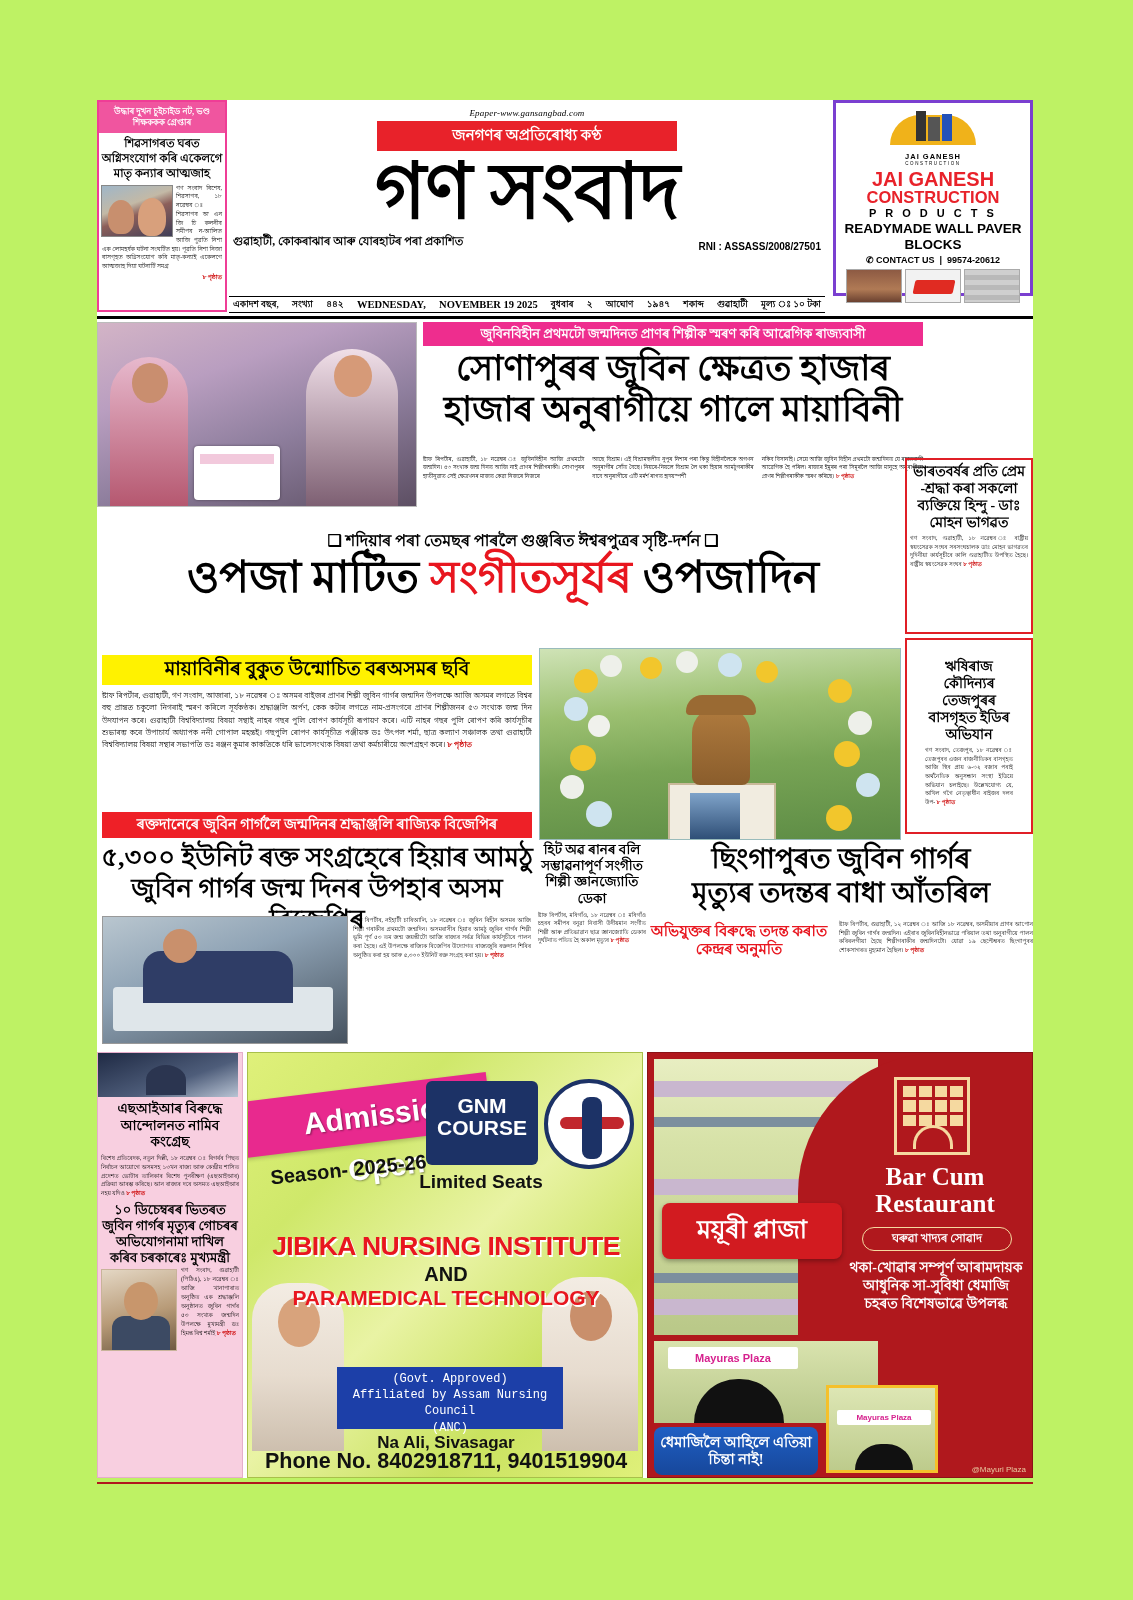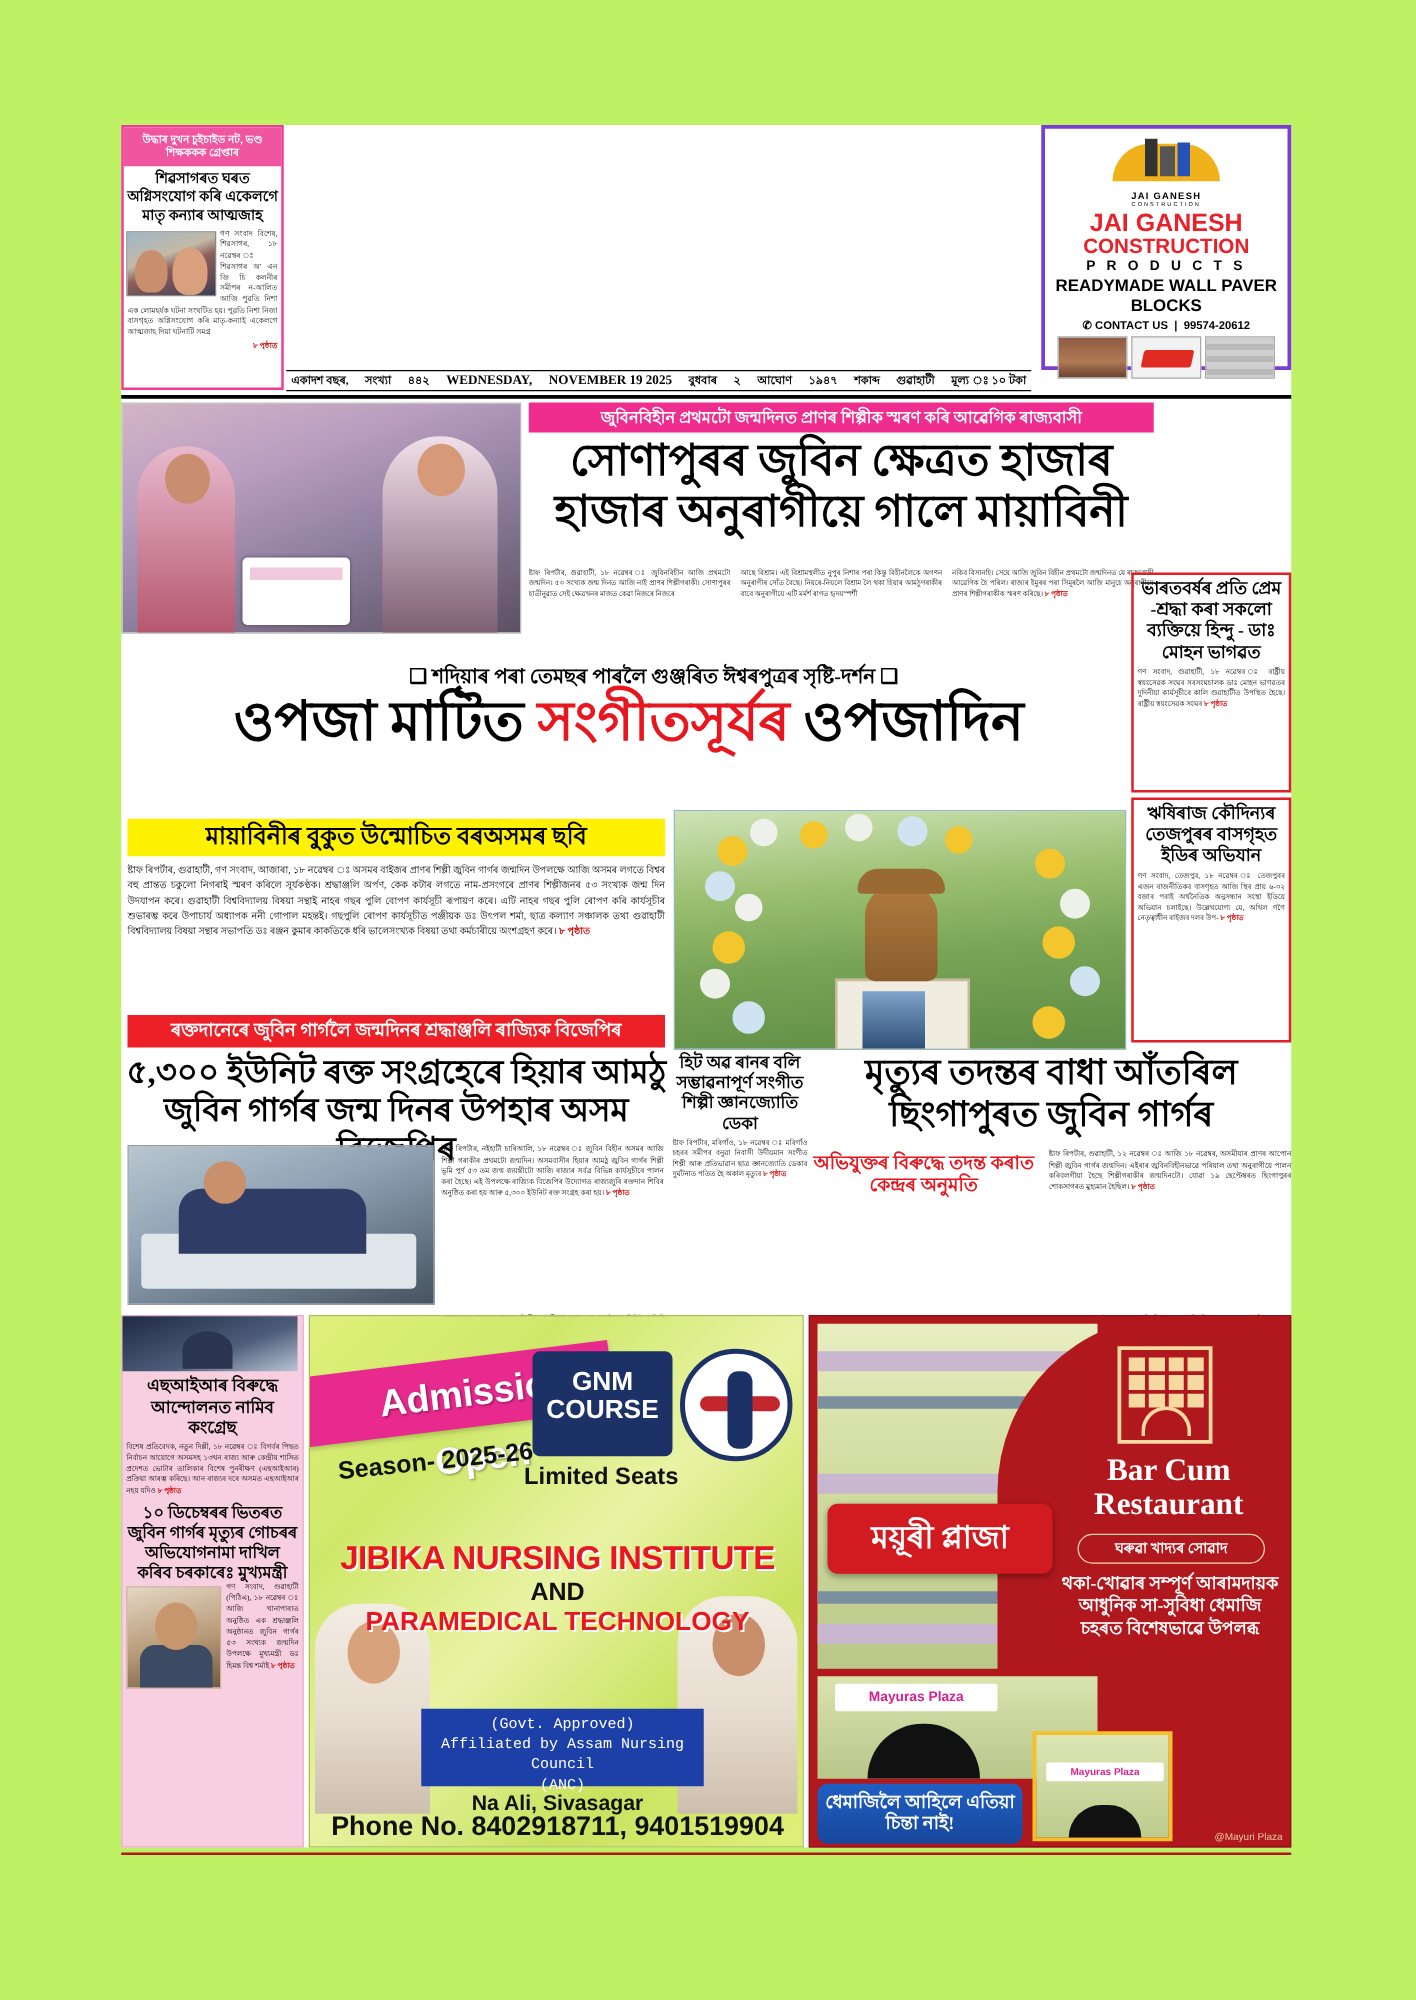--- a/index.html
+++ b/index.html
@@ -132,21 +132,21 @@
   }
   .lead-cols .c{ flex:1; font-size:5.6px; line-height:1.5; text-align:justify; }
 
   
   .sb1{
     position:absolute; right:0; top:358px; width:128px; height:176px;
     border:2px solid #e01f26; padding:3px;
   }
   .sb2{
     position:absolute; right:0; top:538px; width:128px; height:196px;
-    border:2px solid #e01f26; padding:3px;
+    border:2px solid #e01f26; padding:18px;
   }
   .sb-head{ text-align:center; font-weight:bold; font-size:14px; line-height:1.22; color:#000;}
   .sb-body{ font-size:5.7px; line-height:1.5; text-align:justify; margin-top:3px;}
 
   
   .deck-kicker{
     position:absolute; left:26px; top:428px; width:800px; text-align:center;
     font-size:16px; font-weight:bold;
   }
   .deck-head{
@@ -416,20 +416,29 @@
  <div class="frame">
 
   <div class="tl-box">
     <div class="tl-kicker">উদ্ধাৰ দুখন চুইচাইড নট, ভণ্ড শিক্ষককক গ্ৰেপ্তাৰ</div>
     <div class="tl-head">শিৱসাগৰত ঘৰত অগ্নিসংযোগ কৰি একেলগে মাতৃ কন্যাৰ আত্মজাহ</div>
     <div class="tl-photo"></div>
     <div class="tl-body">গণ সংবাদ বিশেষ, শিৱসাগৰ, ১৮ নৱেম্বৰ ঃ শিৱসাগৰ অ' এন জি চি কলনীৰ সমীপৰ ন-আলিত আজি পুৱতি নিশা এক লোমহৰ্ষক ঘটনা সংঘটিত হয়। পূৱতি নিশা নিজা বাসগৃহত অগ্নিসংযোগ কৰি মাতৃ-কন্যাই একেলগে আত্মজাহ দিয়া ঘটনাটি সমগ্ৰ</div>
     <div class="tl-body" style="text-align:right"><span class="pg-mark">৮ পৃষ্ঠাত</span></div>
   </div>
 
+  <div class="masthead">
+    <div class="epaper">Epaper-www.gansangbad.com</div>
+    <div class="slogan">জনগণৰ অপ্ৰতিৰোধ্য কণ্ঠ</div>
+    <div class="title">গণ সংবাদ</div>
+    <div class="pubrow">
+      <div class="pubfrom">গুৱাহাটী, কোকৰাঝাৰ আৰু যোৰহাটৰ পৰা প্ৰকাশিত</div>
+      <div class="rni">RNI : ASSASS/2008/27501</div>
+    </div>
+  </div>
 
   <div class="datestrip">
     <span>একাদশ বছৰ,</span>
     <span>সংখ্যা</span>
     <span>৪৪২</span>
     <span class="en">WEDNESDAY,</span>
     <span class="en">NOVEMBER 19 2025</span>
     <span>বুধবাৰ</span>
     <span>২</span>
     <span>আঘোণ</span>
@@ -554,22 +563,22 @@
 
   <div class="mid-col">
     <div class="mid-head">হিট অৱ ৰানৰ বলি সম্ভাৱনাপূৰ্ণ সংগীত শিল্পী জ্ঞানজ্যোতি ডেকা</div>
     <div class="mid-body">
       <span>ষ্টাফ ৰিপৰ্টাৰ, মৰিগাঁও, ১৮ নৱেম্বৰ ঃ মৰিগাঁও চহৰৰ সমীপৰ বনুৱা নিবাসী উদীয়মান সংগীত শিল্পী আৰু প্ৰতিভাৱান ছাত্ৰ জ্ঞানজ্যোতি ডেকাৰ দুৰ্ঘটনাত পতিত হৈ অকাল মৃত্যুৰ</span>
       <span class="pg-mark">৮ পৃষ্ঠাত</span>
     </div>
   </div>
 
   <div class="sg-head">
+    <div>ছিংগাপুৰত জুবিন গাৰ্গৰ</div>
     <div>মৃত্যুৰ তদন্তৰ বাধা আঁতৰিল</div>
-    <div>ছিংগাপুৰত জুবিন গাৰ্গৰ</div>
   </div>
   <div class="sg-sub">অভিযুক্তৰ বিৰুদ্ধে তদন্ত কৰাত কেন্দ্ৰৰ অনুমতি</div>
   <div class="sg-body">
     <span>ষ্টাফ ৰিপৰ্টাৰ, গুৱাহাটী, ১২ নৱেম্বৰ ঃ আজি ১৮ নৱেম্বৰ, অসমীয়াৰ প্ৰাণৰ আপোন শিল্পী জুবিন গাৰ্গৰ জন্মদিন। এইৰাৰ জুবিনবিহীনভাৱে পৰিয়াল তথা অনুৰাগীয়ে পালন কৰিবলগীয়া হৈছে শিল্পীগৰাকীৰ জন্মদিনটো। যোৱা ১৯ ছেপ্টেম্বৰত ছিংগাপুৰৰ শোকসাগৰত মুহ্যমান হৈছিল।</span>
     <span class="pg-mark">৮ পৃষ্ঠাত</span>
   </div>
 
   <div class="filler" style="left:256px;top:952px;width:180px;height:34px;">
     <span>লোকসভাৰ সমাজৰ সাংসদ দিলীপ শইকীয়াই আৰু এহ অনুষ্ঠানত বিশিষ্ট অতিথি হিচাপে অংশগ্ৰহণ কৰে ৰাজ্যৰ স্বাস্থ্যমন্ত্ৰী অশোক সিংঘল আৰু অসমৰ</span>
     <span class="pg-mark">৮ পৃষ্ঠাত</span>

